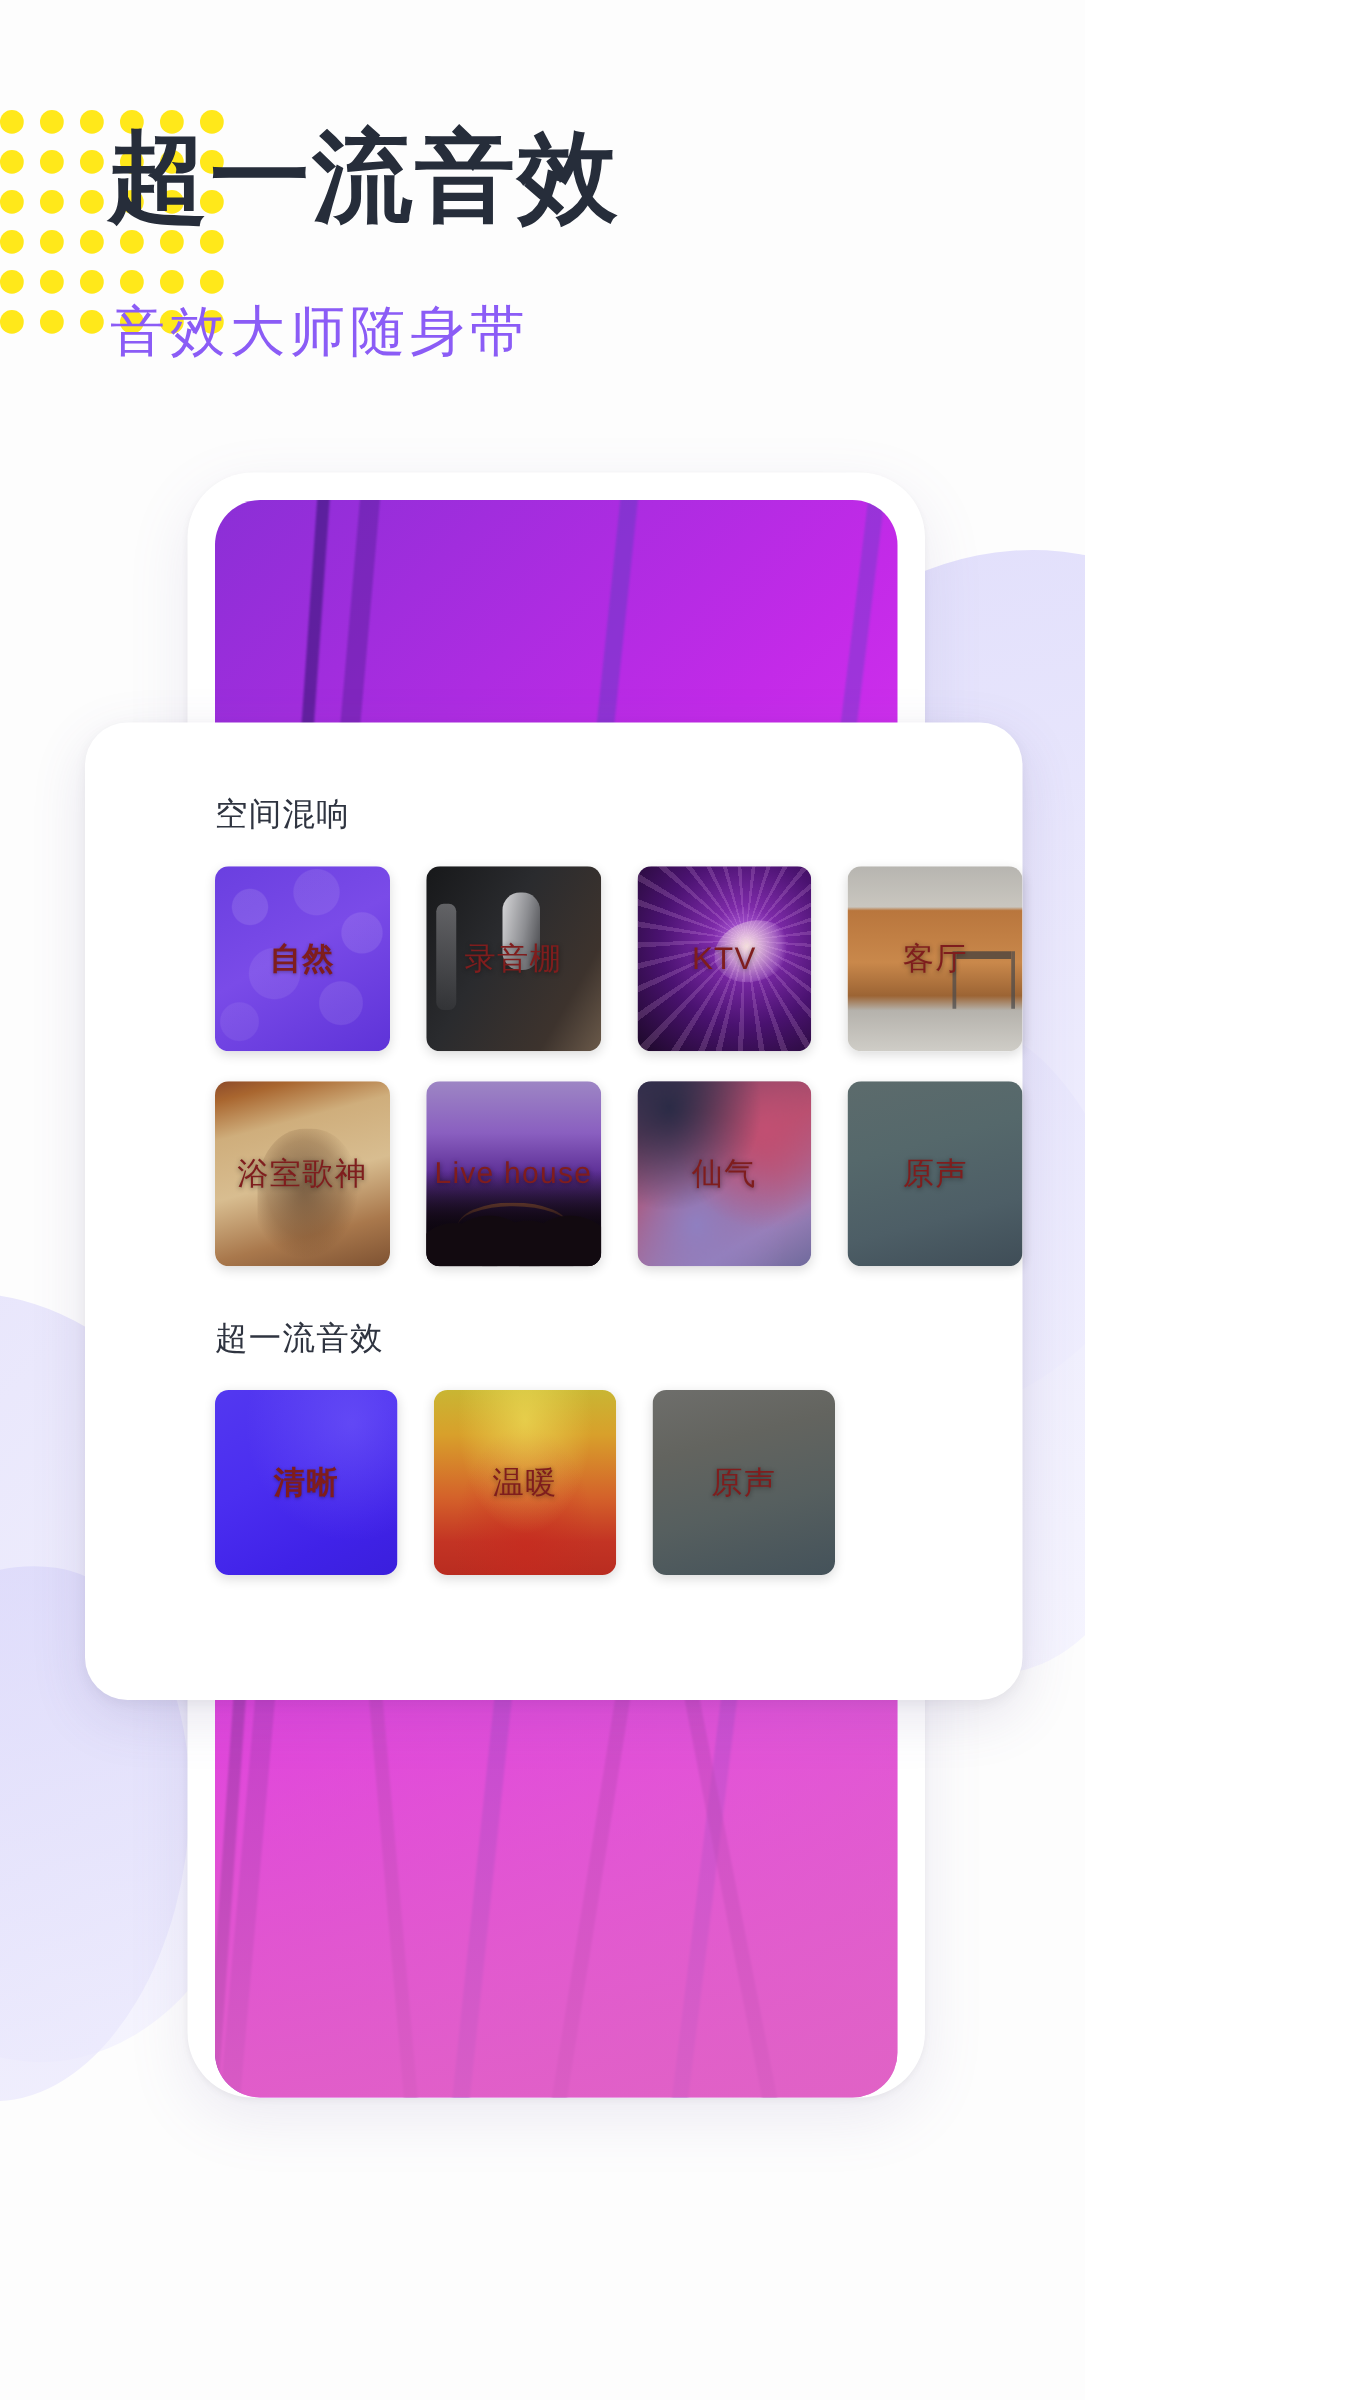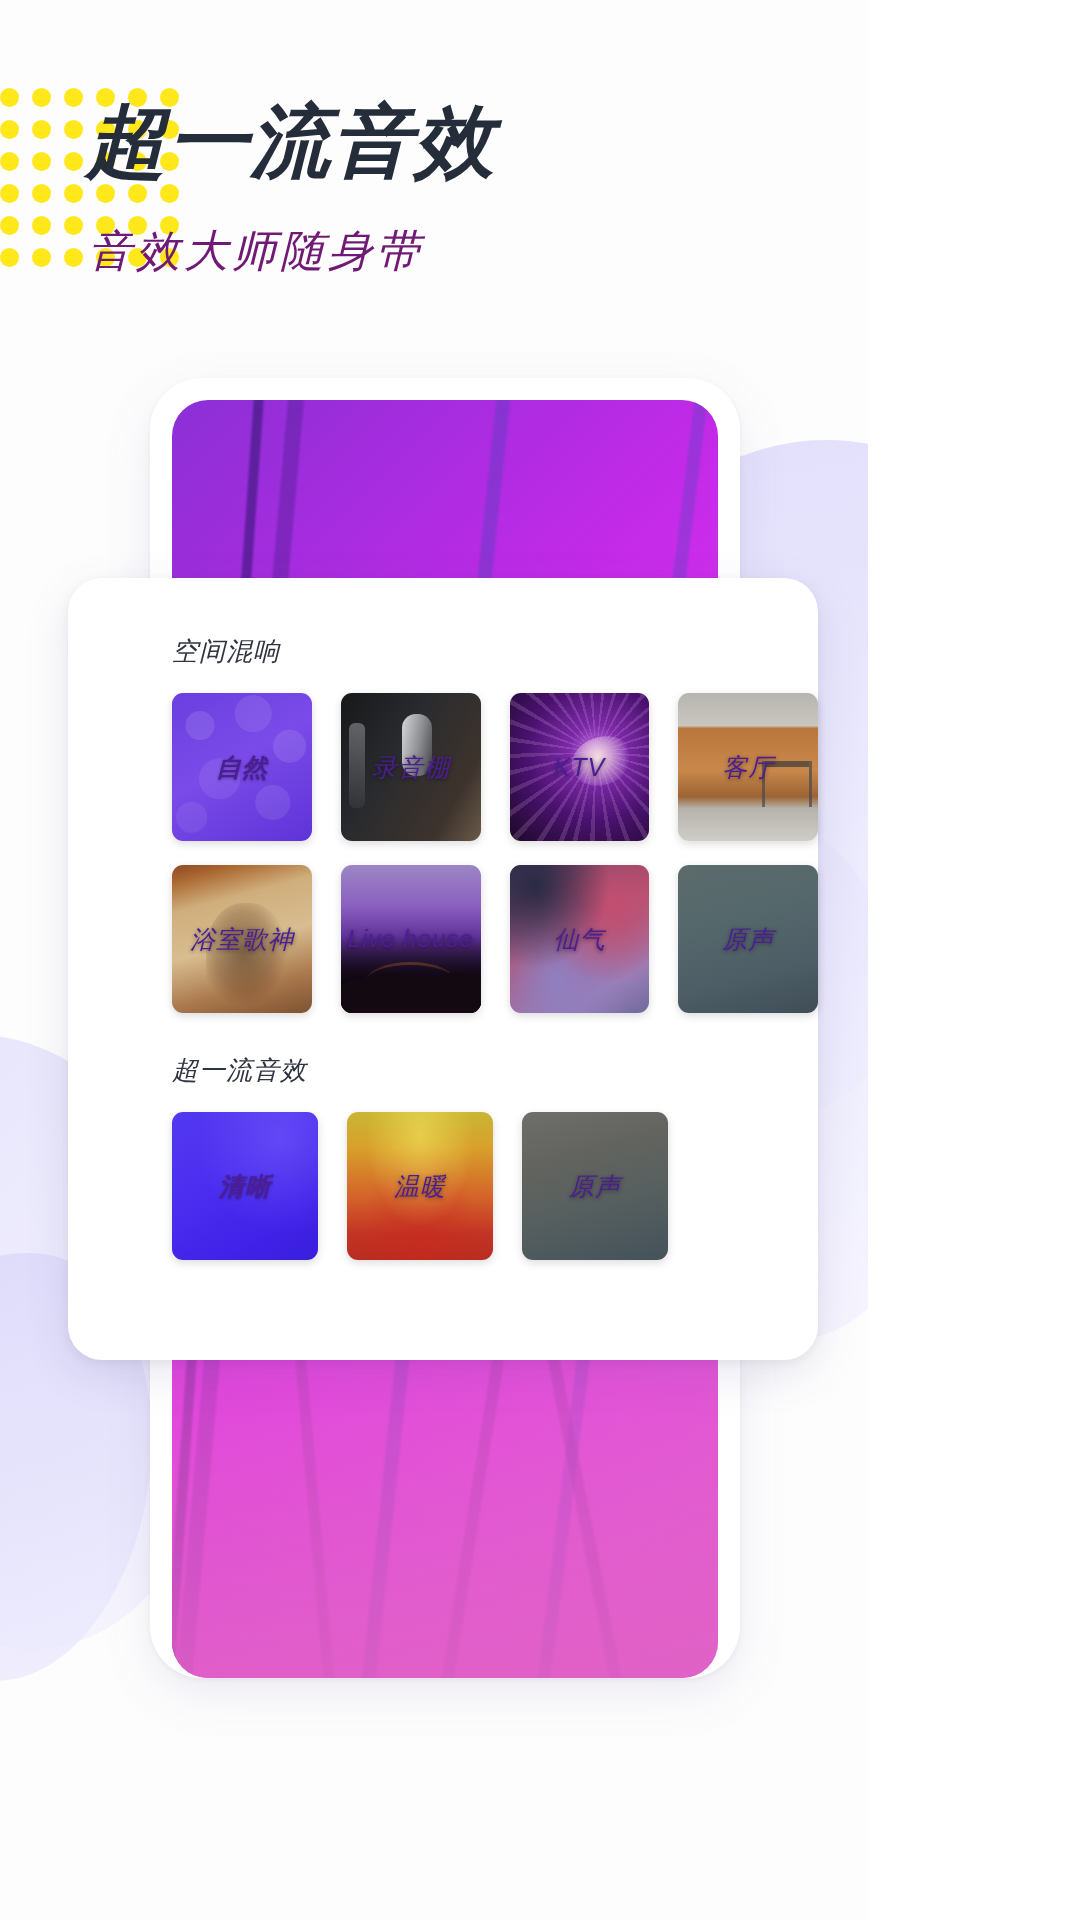--- a/index.html
+++ b/index.html
@@ -2,21 +2,21 @@
 <html><head>
 <meta charset="utf-8">
 <style>
   * { margin:0; padding:0; box-sizing:border-box; }
   html, body {
     width:1080px; height:1920px;
     background:#ffffff;
     font-family:"Liberation Sans", "DejaVu Sans", sans-serif;
     overflow:hidden;
   }
-  .page { position:relative; width:868px; height:1920px; background:#fdfdfd; overflow:hidden;font-style:italic; }
+  .page { position:relative; width:868px; height:1920px; background:#fdfdfd; overflow:hidden; }
 
   
   .blob-right {
     position:absolute; right:-120px; top:430px;
     width:460px; height:700px;
     background:linear-gradient(160deg,#dcd9fb 0%, #e9e7fd 60%, #f3f2fe 100%);
     border-radius:60% 40% 45% 55% / 50% 55% 45% 50%;
     transform:rotate(10deg);
     opacity:.85;
   }
@@ -49,22 +49,22 @@
   .dot-grid { position:absolute; left:0px; top:88px; width:170px; height:170px; }
   .dot { position:absolute; width:19px; height:19px; border-radius:50%; }
 
   
   .headline {
     position:absolute; left:86px; top:100px;
     font-size:80px; font-weight:bold; color:#262d3a;
     letter-spacing:2px; line-height:1.05; white-space:nowrap;
   }
   .subhead {
-    position:absolute; left:88px; top:222px;
-    font-size:44px; font-weight:normal; color:#701a75;
+    position:absolute; left:88px; top:236px;
+    font-size:44px; font-weight:normal; color:#8b5cf6;
     letter-spacing:4px; white-space:nowrap;
   }
 
   
   .phone {
     position:absolute; left:150px; top:378px;
     width:590px; height:1300px;
     background:#ffffff;
     border-radius:52px;
     box-shadow:0 16px 48px rgba(120,110,170,.13), 0 2px 6px rgba(0,0,0,.05);
@@ -109,21 +109,21 @@
   .tile {
     position:relative;
     width:146px; height:148px;
     border-radius:11px;
     overflow:hidden;
     box-shadow:0 3px 9px rgba(0,0,0,.14);
     display:flex; align-items:center; justify-content:center;
   }
   .tile-label {
     position:relative; z-index:3;
-    color:#4c1d95; font-size:25px; line-height:1.15;
+    color:#7f1d1d; font-size:25px; line-height:1.15;
     text-align:left; letter-spacing:1px;
     text-shadow:0 1px 4px rgba(0,0,0,.45);
   }
   .tile-label.sel { font-weight:bold; text-shadow:0 1px 3px rgba(0,0,0,.35); }
   .tile-label.small { font-size:24px; }
 
   
   .art { position:absolute; inset:0; z-index:1; }
   .art-natural  { background:linear-gradient(150deg,#6a3fe0 0%, #7a4be8 45%, #5e33d8 100%); }
   .art-natural::after{

